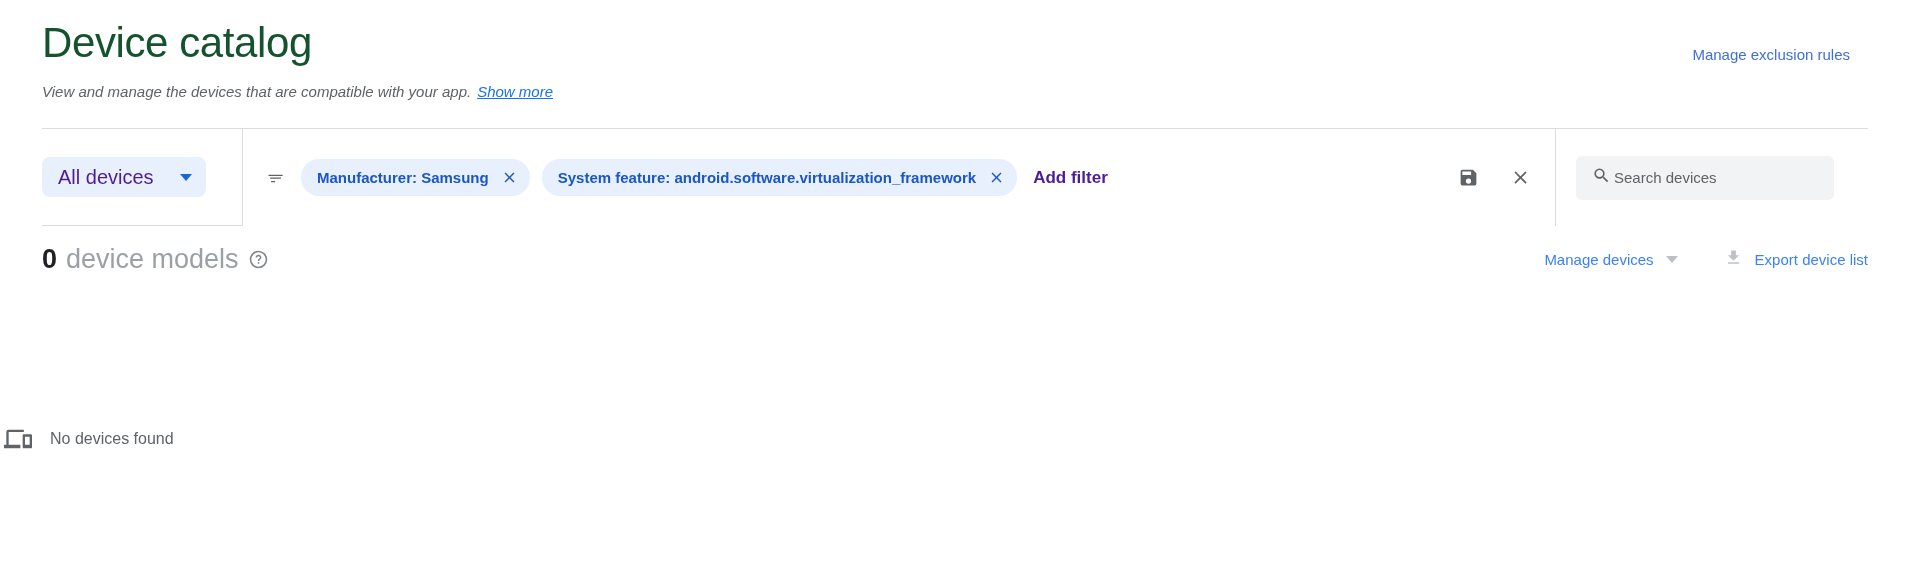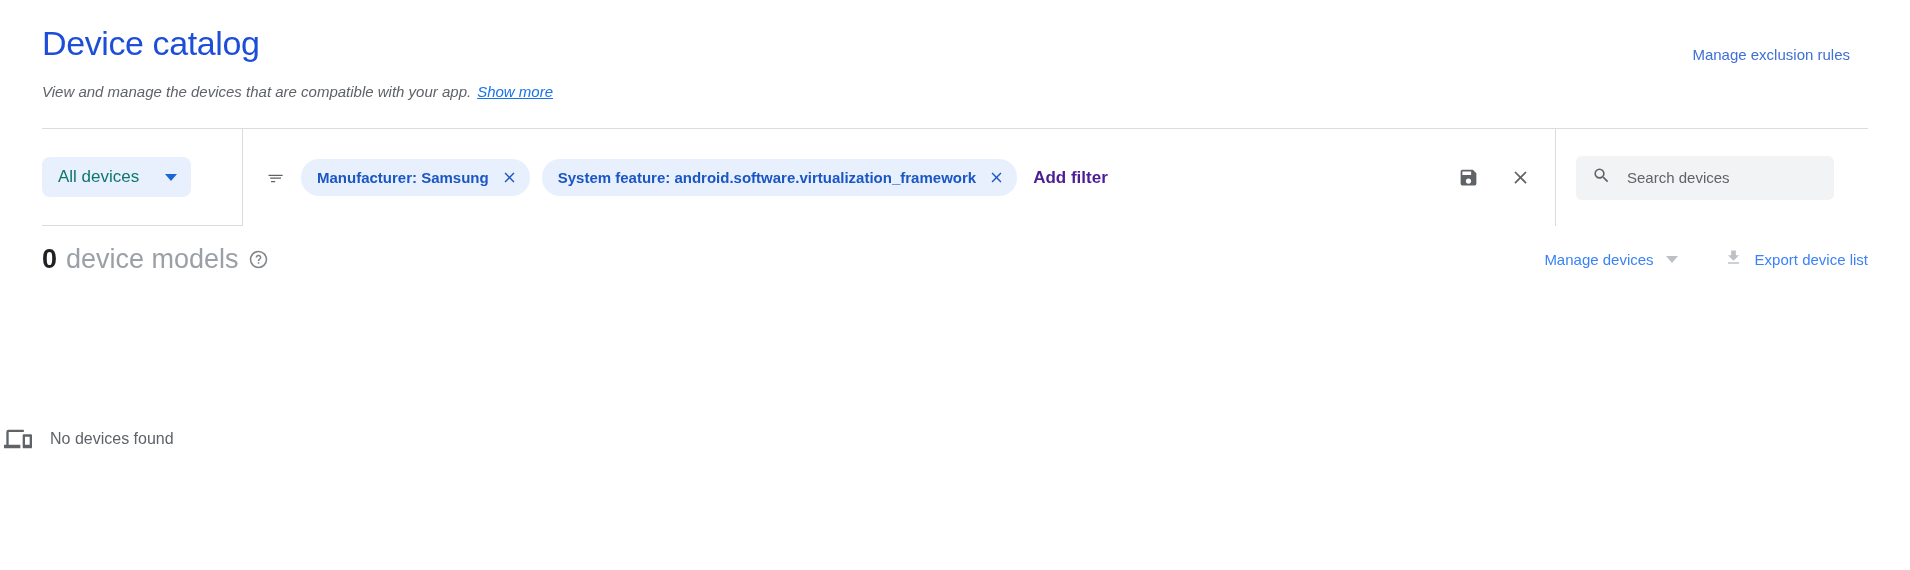--- a/index.html
+++ b/index.html
@@ -17,25 +17,25 @@
     overflow: hidden;
     position: relative;
   }
 
   
   .page-header {
     position: relative;
     padding: 18px 42px 0 42px;
   }
   .page-title {
-    font-size: 34px;
+    font-size: 42px;
     line-height: 50px;
     font-weight: 400;
     letter-spacing: -0.4px;
-    color: #1d4ed8;
+    color: #14532d;
     margin: 0;
   }
   .page-subtitle {
     margin-top: 14px;
     font-size: 15px;
     line-height: 20px;
     color: #5f6368;
     font-weight: 400;
     font-style: italic;
   }
@@ -77,22 +77,22 @@
     padding-left: 0;
   }
   .all-devices-chip {
     display: inline-flex;
     align-items: center;
     gap: 26px;
     height: 40px;
     padding: 0 14px 0 16px;
     background: #e8f0fe;
     border-radius: 8px;
-    color: #0f766e;
-    font-size: 17px;
+    color: #4c1d95;
+    font-size: 20px;
     font-weight: 500;
     cursor: pointer;
     white-space: nowrap;
   }
   .caret-down {
     width: 0;
     height: 0;
     border-left: 6px solid transparent;
     border-right: 6px solid transparent;
     border-top: 7px solid #1967d2;
@@ -175,21 +175,21 @@
   .filter-right {
     flex: 0 0 auto;
     display: flex;
     align-items: center;
     padding: 0 0 0 20px;
     width: 312px;
   }
   .search-box {
     display: flex;
     align-items: center;
-    gap: 16px;
+    gap: 3px;
     height: 44px;
     width: 258px;
     background: #f1f3f4;
     border-radius: 6px;
     padding: 0 16px;
     cursor: text;
   }
   .search-placeholder {
     font-size: 15px;
     color: #5f6368;

